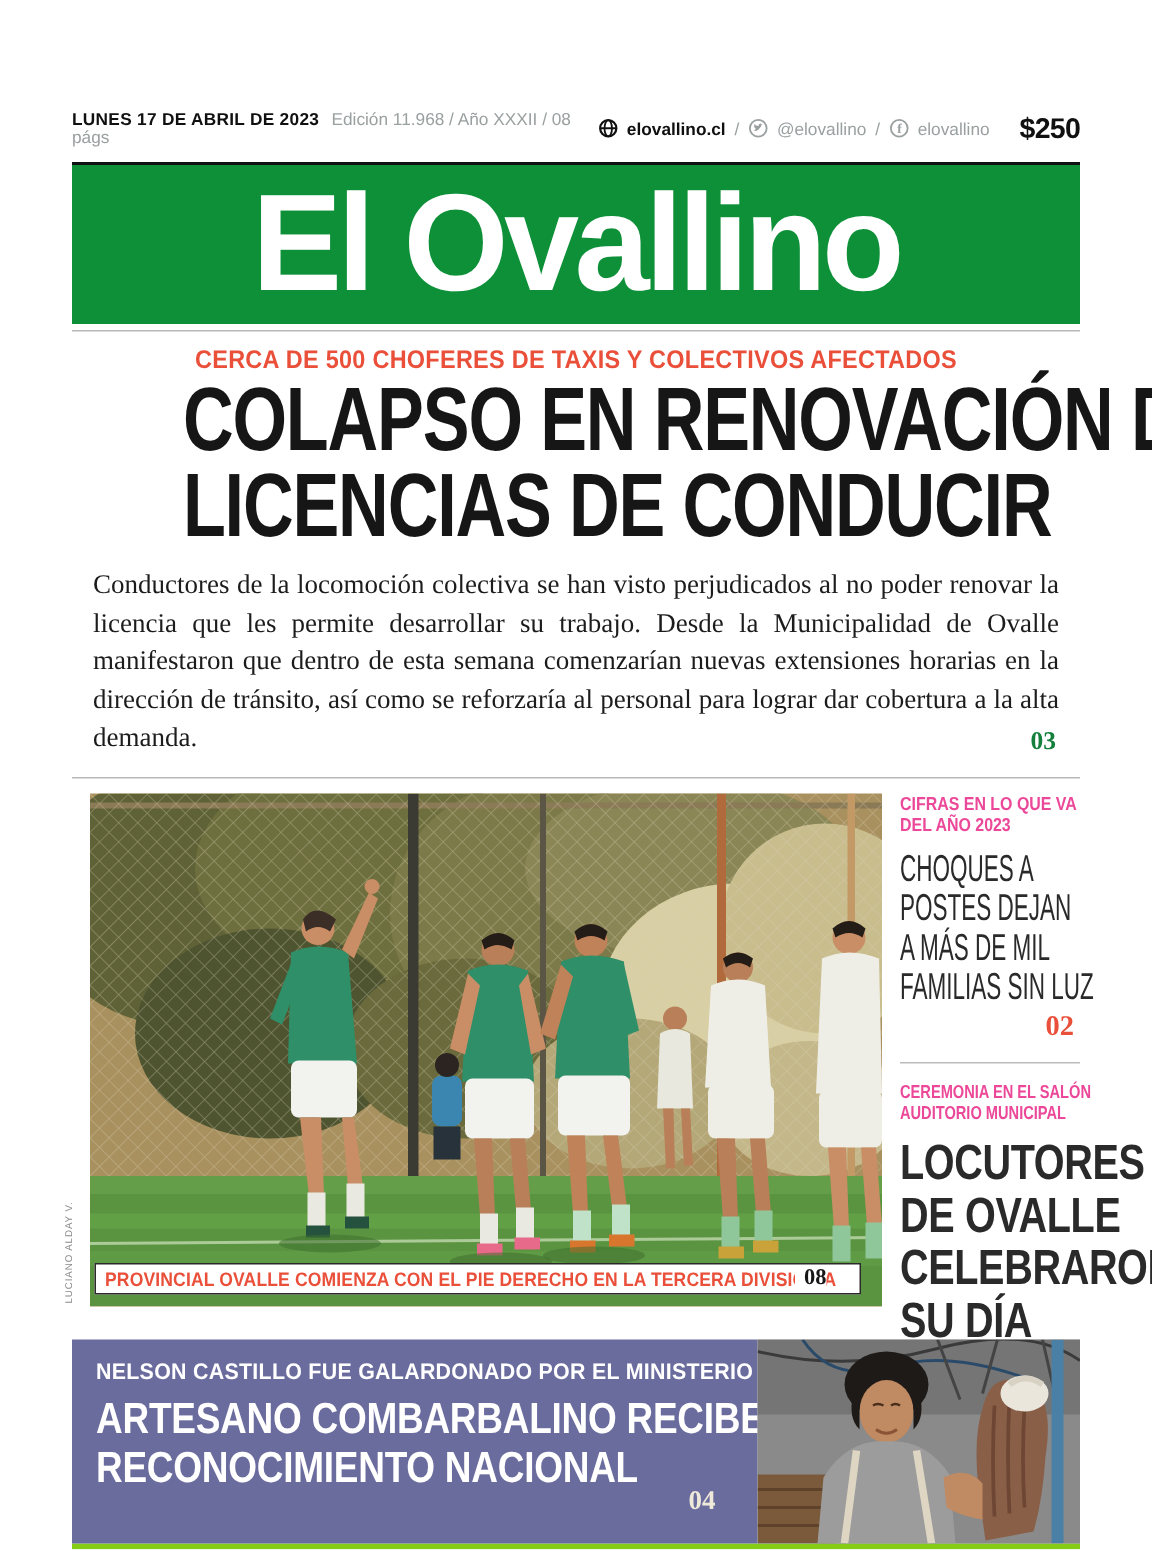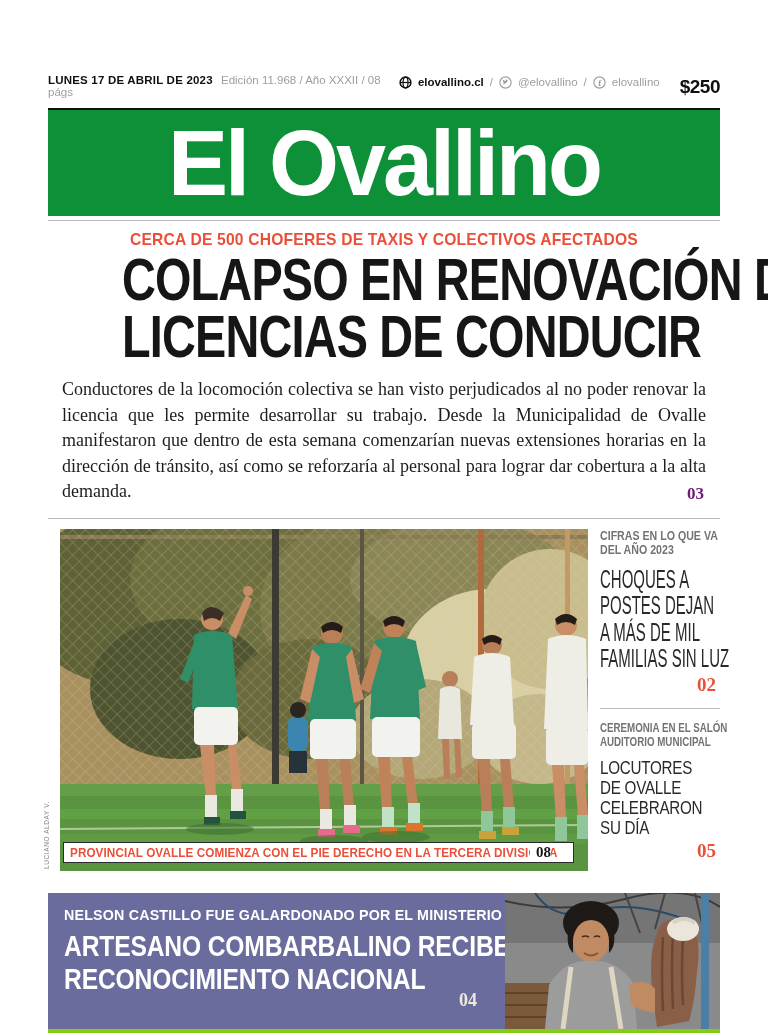--- a/index.html
+++ b/index.html
@@ -5,21 +5,21 @@
   html,body{margin:0;padding:0;background:#ffffff;}
   .page{position:relative;width:768px;height:1033px;background:#ffffff;overflow:hidden;
         font-family:"Liberation Sans",sans-serif;color:#111;}
   .content{position:relative;margin:0 48px;width:672px;}
 
   
   .topbar{display:flex;justify-content:space-between;align-items:flex-end;padding-top:74px;}
   .topbar-left{font-size:11.5px;}
   .date{font-weight:bold;color:#101010;letter-spacing:.2px;}
   .edition{color:#9aa0a0;margin-left:5px;}
-  .topbar-right{display:flex;gap:6px;font-size:11.5px;color:#9aa0a0;}
+  .topbar-right{display:flex;align-items:center;gap:6px;font-size:11.5px;color:#9aa0a0;}
   .site{font-weight:bold;color:#101010;}
   .price{font-weight:bold;color:#101010;font-size:19px;margin-left:14px;letter-spacing:-.5px;}
   .icon-svg{display:inline-block;vertical-align:-2px;}
   .black-rule{border:0;border-top:2px solid #101010;margin:10px 0 0 0;}
 
   
   .masthead{margin-top:0;height:106px;background:#0d9038;display:flex;align-items:center;justify-content:center;}
   .masthead-title{color:#ffffff;font-weight:bold;font-size:90px;letter-spacing:-3px;line-height:1;
                   transform:scaleY(1.02);}
   .gray-rule{border:0;border-top:1px solid #b8b8b8;margin:4px 0 0 0;}
@@ -27,47 +27,47 @@
   
   .lead{position:relative;text-align:center;}
   .lead-kicker{margin-top:9px;color:#ea4f3a;font-weight:bold;font-size:17px;letter-spacing:.2px;
                transform:scaleX(.92);transform-origin:50% 50%;white-space:nowrap;}
   .lead-headline{margin-top:1px;font-weight:bold;color:#161616;font-size:60px;line-height:.95;}
   .hl-line{white-space:nowrap;transform:scaleX(.78);transform-origin:50% 50%;letter-spacing:-1px;}
   .deck-wrap{position:relative;margin-top:12px;padding:0 14px;}
   .deck{font-family:"Liberation Serif",serif;font-size:18px;line-height:1.42;text-align:justify;
         color:#1c1c1c;margin:0;}
   .deck-pagenum{position:absolute;right:16px;bottom:1px;font-family:"Liberation Serif",serif;
-                font-weight:bold;font-size:17px;color:#701a75;background:#fff;padding-left:10px;}
+                font-weight:bold;font-size:17px;color:#15803d;background:#fff;padding-left:10px;}
   .rule-mid{border:0;border-top:1px solid #b8b8b8;margin:13px 0 0 0;}
 
   
   .middle{display:flex;margin-top:10px;gap:12px;height:342px;}
   .photo-col{display:flex;width:540px;}
   .credit-strip{width:12px;position:relative;}
   .photo-credit{position:absolute;bottom:2px;left:2px;transform:rotate(-90deg);transform-origin:0 100%;
                 font-size:6.5px;color:#8a8a8a;letter-spacing:.6px;white-space:nowrap;}
   .main-photo{position:relative;width:528px;height:342px;overflow:hidden;background:#b9a275;}
   .caption-bar{position:absolute;left:3px;right:14px;bottom:8px;height:21px;background:#ffffff;
                border:1px solid #2a2a2a;display:flex;align-items:center;padding:0 6px;box-sizing:border-box;}
   .caption-text{color:#ea4f3a;font-weight:bold;font-size:13px;white-space:nowrap;
                 transform:scaleX(.9);transform-origin:0 50%;letter-spacing:.1px;}
   .caption-pagenum{position:absolute;right:22px;top:1px;font-family:"Liberation Serif",serif;
                    font-weight:bold;font-size:15px;color:#161616;background:#fff;padding-left:6px;}
 
   .sidebar{width:120px;display:flex;flex-direction:column;}
-  .sb-kicker{color:#737373;font-weight:bold;font-size:12.5px;line-height:1.16;}
+  .sb-kicker{color:#ec4899;font-weight:bold;font-size:12.5px;line-height:1.16;}
   .sb-kicker .k-line{display:block;white-space:nowrap;transform-origin:0 50%;}
   .sb-item-1 .k-line{transform:scaleX(.85);}
   .sb-item-2 .k-line{transform:scaleX(.78);}
   .sb-headline{margin-top:8px;color:#2a2a2a;line-height:1.06;}
   .sb-headline .h-line{display:block;white-space:nowrap;transform-origin:0 50%;}
   .sb-h-light{font-size:25px;font-weight:normal;}
   .sb-h-light .h-line{transform:scaleX(.6);}
-  .sb-h-bold{font-size:19px;font-weight:normal;}
+  .sb-h-bold{font-size:33px;font-weight:bold;}
   .sb-h-bold .h-line{transform:scaleX(.8);letter-spacing:-.3px;}
   .sb-pagenum{font-family:"Liberation Serif",serif;font-weight:bold;font-size:19px;color:#ea4f3a;
               text-align:right;padding-right:4px;margin-top:2px;}
   .sb-divider{border:0;border-top:1px solid #bbbbbb;margin:12px 0 12px 0;}
 
   
   .bottom{display:flex;margin-top:22px;height:136px;border-bottom:4px solid #84cc16;}
   .purple-box{position:relative;width:457px;background:#6b6c9e;box-sizing:border-box;padding:13px 16px 0 16px;}
   .pb-kicker{color:#ffffff;font-weight:bold;font-size:15px;white-space:nowrap;
              transform:scaleX(.95);transform-origin:0 50%;letter-spacing:.2px;}

